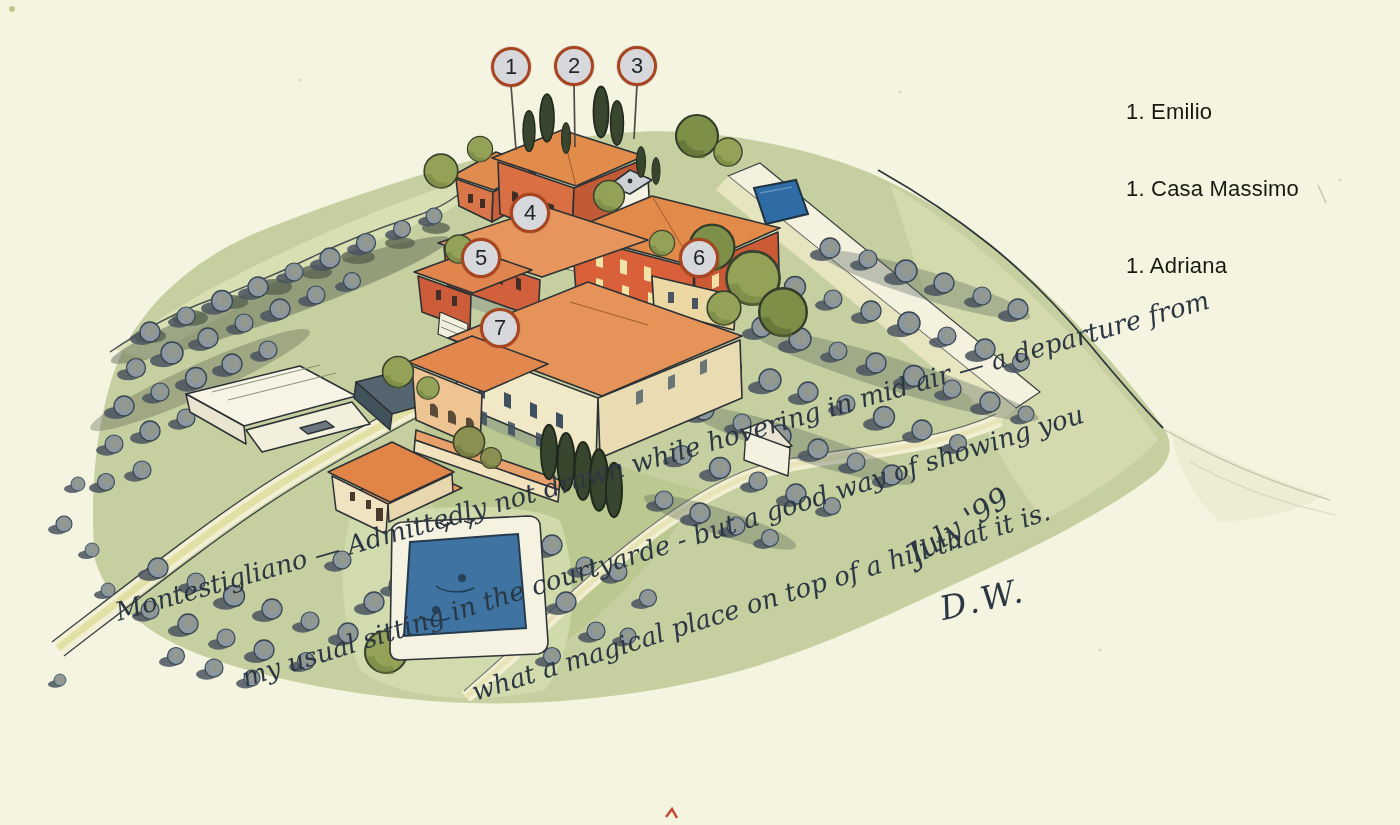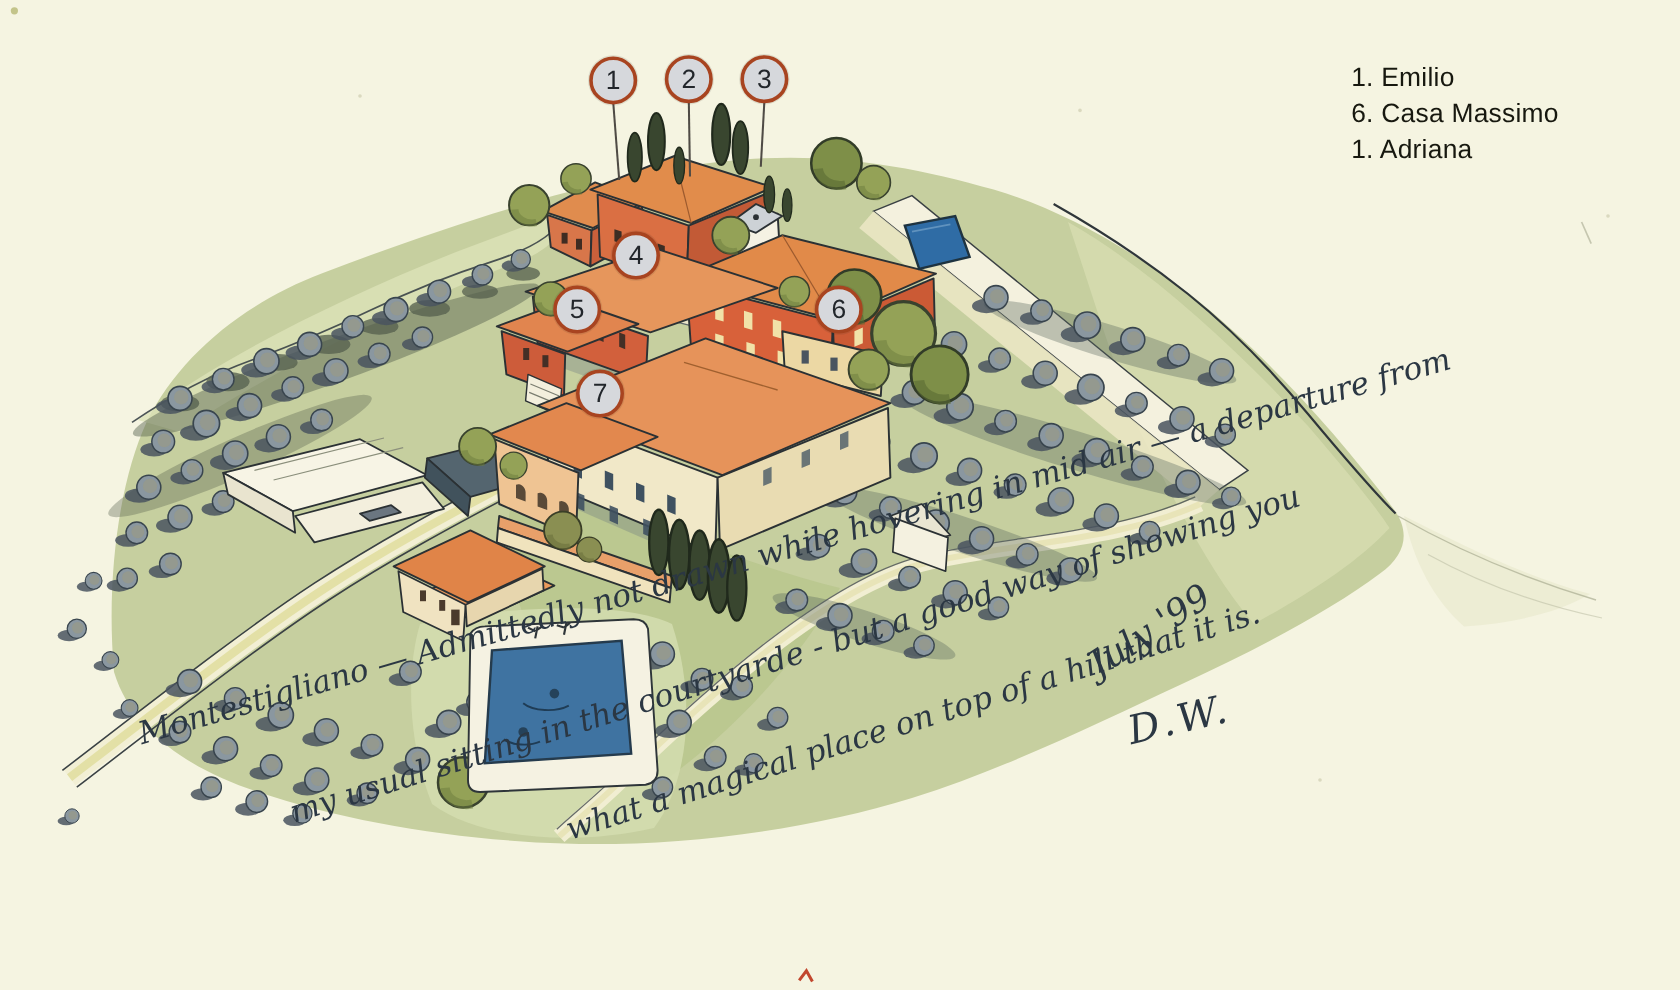--- a/index.html
+++ b/index.html
@@ -17,21 +17,21 @@
     transform:translate(-50%,-50%);
     color:#22262b;font-size:22px;font-weight:500;
     box-shadow:0 0 0 1px rgba(60,50,40,.12);
   }
 
   
   .legend{
     position:absolute;left:1126px;top:50px;
     color:#17180f;font-size:22px;line-height:30px;letter-spacing:.2px;
   }
-  .legend-item{white-space:nowrap;}
+  .legend-item{white-space:nowrap;margin-top:47px;}
 
   
   .hand{
     position:absolute;white-space:nowrap;
     font-family:"DejaVu Serif",serif;font-style:italic;
     color:#2b3743;transform-origin:left top;
   }
   .cap-line{font-size:26px;}
   .cap1{left:112px;top:598px;transform:rotate(-16deg);}
   .cap2{left:238px;top:664px;transform:rotate(-17.5deg);}
@@ -416,21 +416,21 @@
     </div>
   <div class="marker" style="left:699px;top:258px">
       <span>6</span>
     </div>
   <div class="marker" style="left:500px;top:328px">
       <span>7</span>
     </div>
 
   <div class="legend">
     <div class="legend-item">1. Emilio</div>
-    <div class="legend-item">6. Casa Massimo</div>
+    <div class="legend-item">1. Casa Massimo</div>
     <div class="legend-item">1. Adriana</div>
   </div>
 
   <span class="hand cap-line cap1">Montestigliano — Admittedly not drawn while hovering in mid air — a departure from</span>
   <span class="hand cap-line cap2">my usual sitting in the courtyarde - but a good way of showing you</span>
   <span class="hand cap-line cap3">what a magical place on top of a hill that it is.</span>
   <span class="hand cap-date">July '99</span>
   <span class="hand cap-sig">D.W.</span>
 
 </div>

